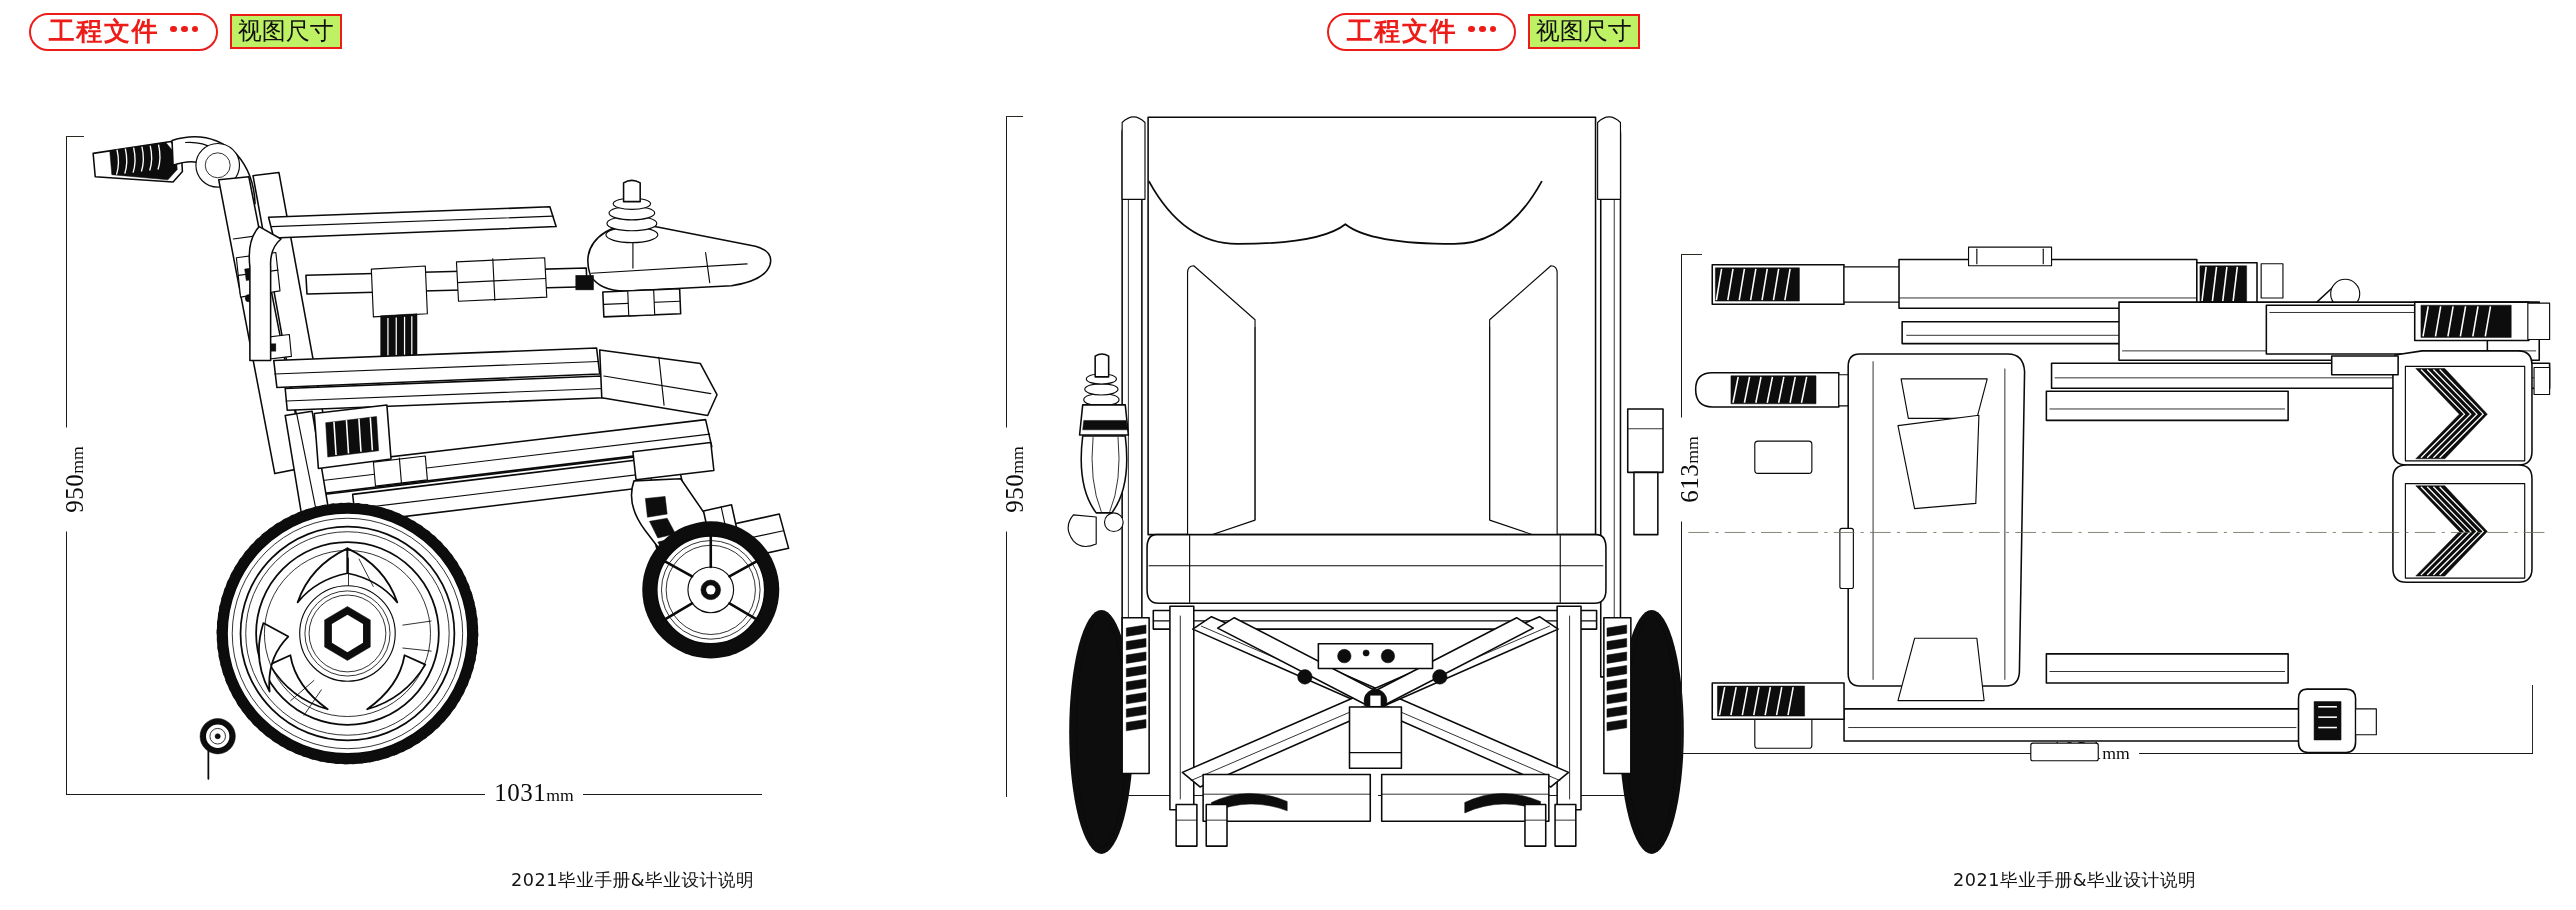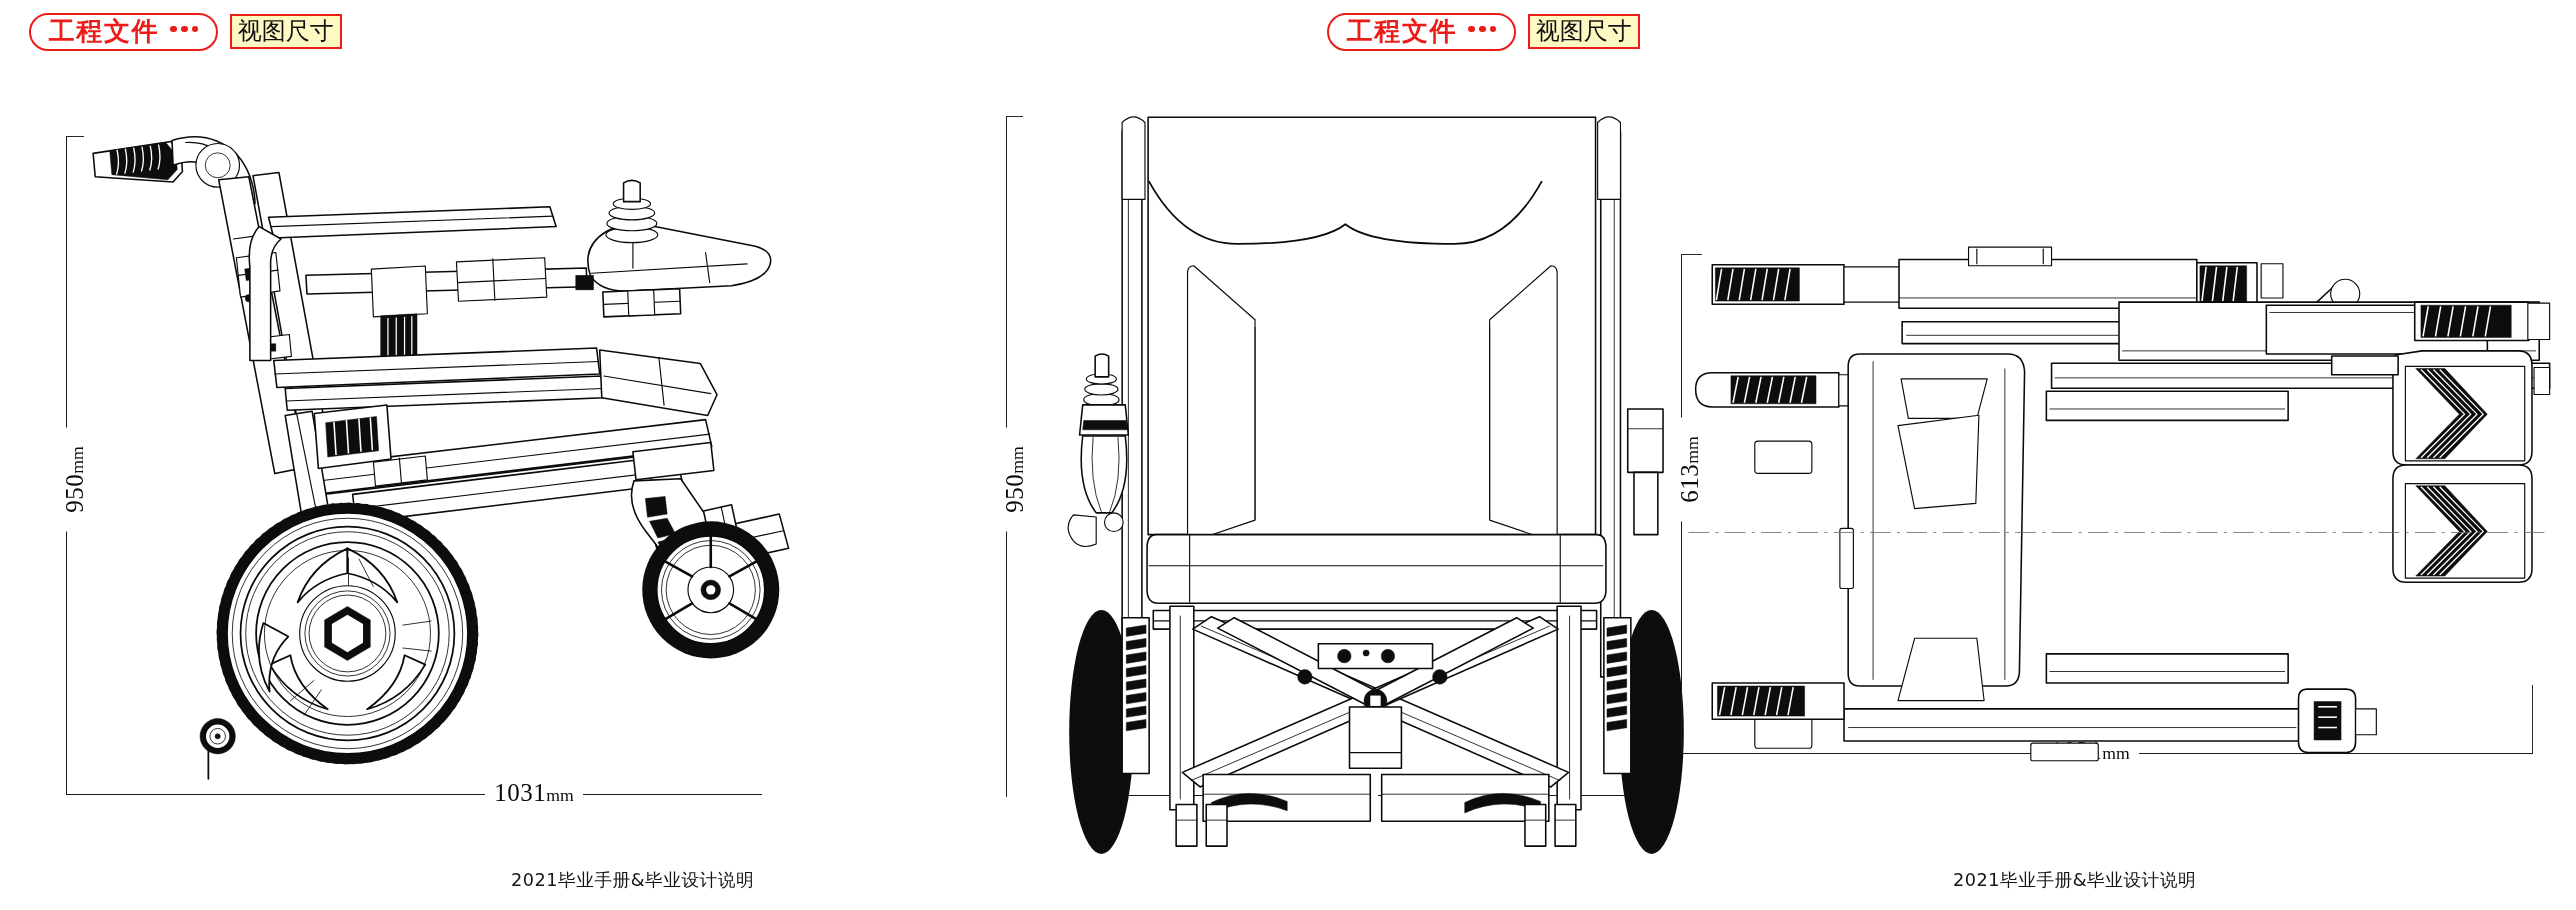--- a/index.html
+++ b/index.html
@@ -17,21 +17,21 @@
     padding:3.1px 17.7px 5.2px 17.7px;display:flex;align-items:center;gap:11.4px;
     background:#fff;line-height:1;
   }
   .pill-label{
     color:#ec1c18;font-family:"DejaVu Sans", sans-serif;
     font-size:26px;font-weight:700;letter-spacing:1.6px;white-space:nowrap;
   }
   .dots{display:flex;gap:4.7px;align-items:center;padding-bottom:3.1px;}
   .dots i{width:6.2px;height:6.2px;border-radius:50%;background:#ec1c18;display:block;}
   .viewbox{
-    border:2.1px solid #ec1c18;background:#fef9c3;
+    border:2.1px solid #ec1c18;background:#bef264;
     padding:2.6px 6.2px 4.2px 6.2px;line-height:1;
   }
   .viewbox-label{
     color:#111;font-family:"DejaVu Sans", sans-serif;
     font-size:24px;font-weight:400;white-space:nowrap;
   }
 
   
   .dimline{position:absolute;background:#1a1a1a;}
   .dimline.h{height:1px;}

